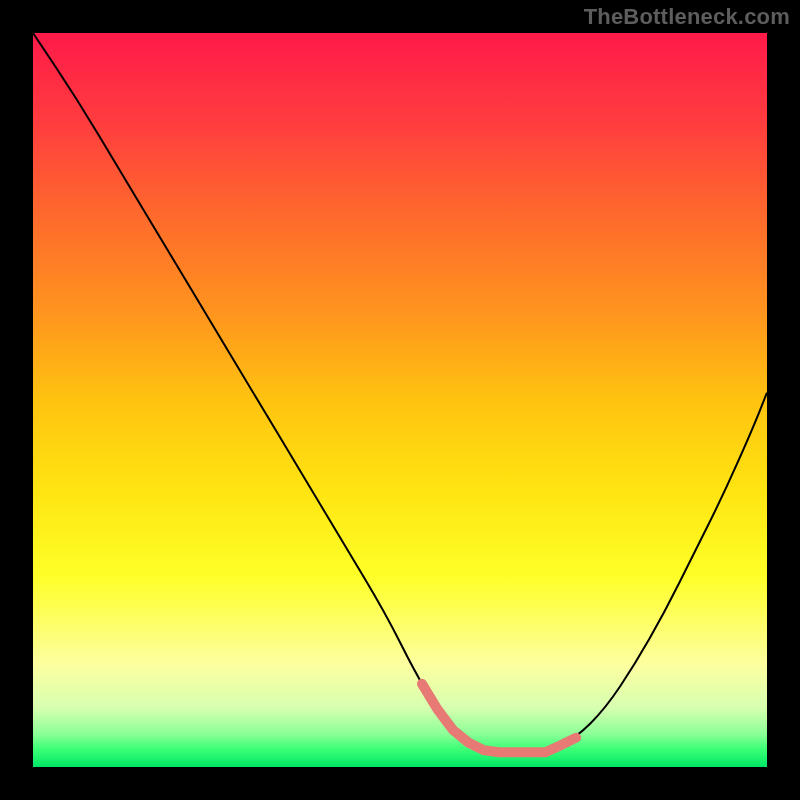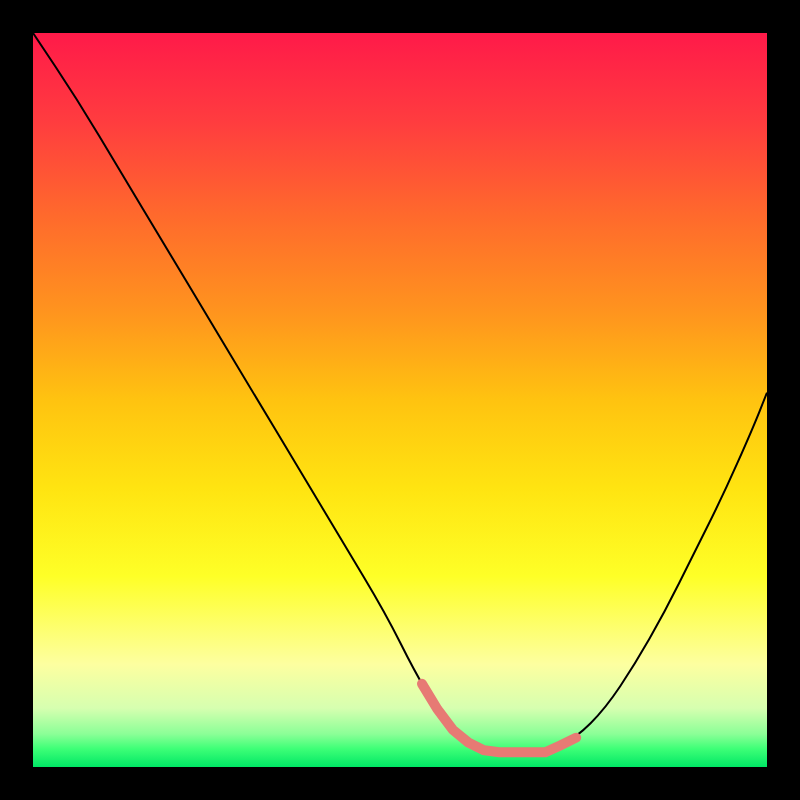--- a/index.html
+++ b/index.html
@@ -49,20 +49,21 @@
     width: 100%;
     height: 100%;
     overflow: visible;
   }
 </style>
 </head>
 <body>
 
 <div class="frame">
 
+  <div class="watermark">TheBottleneck.com</div>
 
   <div class="plot-area">
     <svg class="gradient" viewBox="0 0 734 734" preserveAspectRatio="none">
       <defs>
         <linearGradient id="bg-grad" x1="0" y1="0" x2="0" y2="1">
             <stop offset="0%" stop-color="#ff1a49"></stop>
             <stop offset="12%" stop-color="#ff3c3f"></stop>
             <stop offset="25%" stop-color="#ff6a2c"></stop>
             <stop offset="38%" stop-color="#ff941e"></stop>
             <stop offset="50%" stop-color="#ffc310"></stop>

